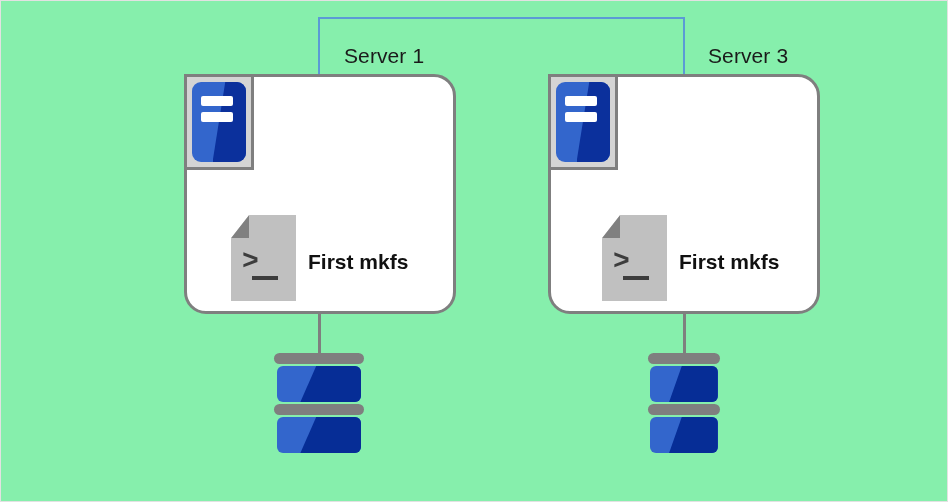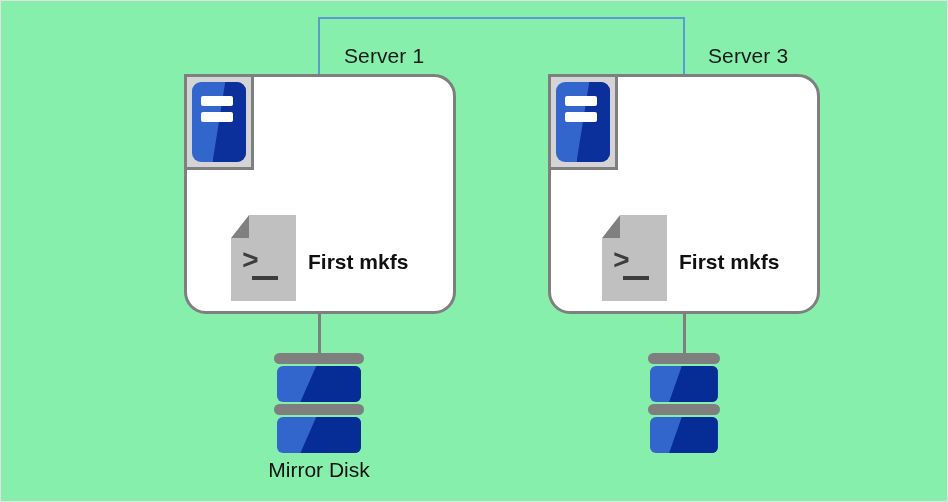--- a/index.html
+++ b/index.html
@@ -205,21 +205,20 @@
     <div class="platter" style="top:0; height:11px;"></div>
     <div class="block" style="top:13px; height:36px;">
       <div class="shade"></div>
     </div>
     <div class="platter" style="top:51px; height:11px;"></div>
     <div class="block" style="top:64px; height:36px;">
       <div class="shade"></div>
     </div>
   </div>
 
-  <div class="disk-label" style="left:263px; top:457px; width:110px;">Mirror Disk</div>
 
   <div class="server-label" style="left:707px; top:43px;">Server 3</div>
 
   <div class="server-box" style="left:547px; top:73px; width:272px; height:240px;"></div>
 
   <div class="machine-icon" style="left:547px; top:73px; width:70px; height:96px;">
     <div class="body">
       <div class="shade"></div>
       <div class="bar bar1"></div>
       <div class="bar bar2"></div>

